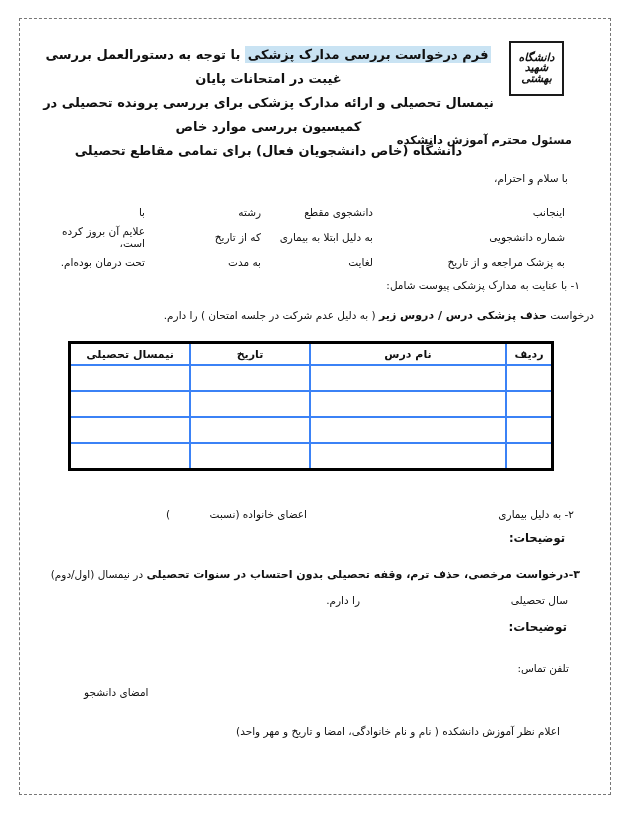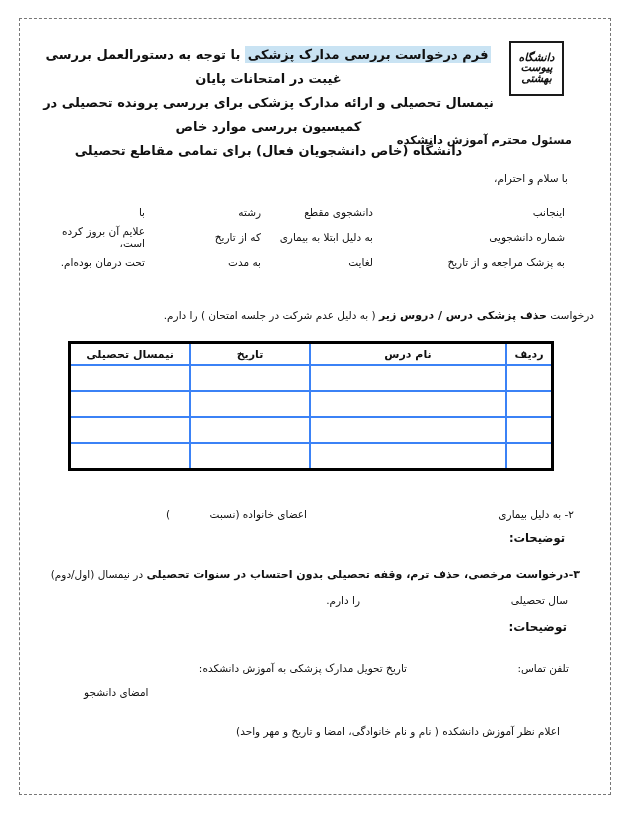--- a/index.html
+++ b/index.html
@@ -92,21 +92,21 @@
   .dean-note{position:absolute;top:706px;right:50px;font-size:10.5px;}
 </style>
 </head>
 <body>
 
 <div class="page">
   <div class="frame">
 
     <div class="logo-box">
       <div>دانشگاه</div>
-      <div>پیوست</div>
+      <div>شهید</div>
       <div>بهشتی</div>
     </div>
 
     <div class="header-text">
       <span class="hl" style="background-color: rgb(201, 227, 243);">فرم درخواست بررسی مدارک پزشکی</span><span> با توجه به دستورالعمل بررسی غیبت در امتحانات پایان</span><br>
       <span>نیمسال تحصیلی و ارائه مدارک پزشکی برای بررسی پرونده تحصیلی در کمیسیون بررسی موارد خاص</span><br>
       <span>دانشگاه (خاص دانشجویان فعال) برای تمامی مقاطع تحصیلی</span>
     </div>
 
     <div class="addressee">مسئول محترم آموزش دانشکده</div>
@@ -126,20 +126,21 @@
         <span class="c4">علایم آن بروز کرده است،</span>
       </div>
       <div class="intro-row">
         <span class="c1">به پزشک مراجعه و از تاریخ</span>
         <span class="c2">لغایت</span>
         <span class="c3">به مدت</span>
         <span class="c4">تحت درمان بوده‌ام.</span>
       </div>
     </div>
 
+    <div class="sec1-heading">۱- با عنایت به مدارک پزشکی پیوست شامل:</div>
     <div class="request-line">
       <span>درخواست </span><b>حذف پزشکی درس / دروس زیر</b><span> ( به دلیل عدم شرکت در جلسه امتحان ) را دارم.</span>
     </div>
 
     <table class="course-table">
       <thead>
         <tr>
           <th class="col-radif">ردیف</th>
           <th class="col-dars">نام درس</th>
           <th class="col-tarikh">تاریخ</th>
@@ -185,19 +186,18 @@
       <b>۳-درخواست مرخصی، حذف ترم، وقفه تحصیلی بدون احتساب در سنوات تحصیلی</b><span> در نیمسال (اول/دوم)</span>
     </div>
     <div class="year-row">
       <span class="year-label">سال تحصیلی</span>
       <span class="year-suffix">را دارم.</span>
     </div>
     <div class="sec3-notes">توضیحات:</div>
 
     <div class="phone-row">
       <span class="phone-label">تلفن تماس:</span>
-      <span class="delivery-label">تاریخ تحویل مدارک پزشکی به آموزش دانشکده:</span>
     </div>
     <div class="signature">امضای دانشجو</div>
     <div class="dean-note">اعلام نظر آموزش دانشکده ( نام و نام خانوادگی، امضا و تاریخ و مهر واحد)</div>
 
   </div>
 </div>
 
 </body></html>

